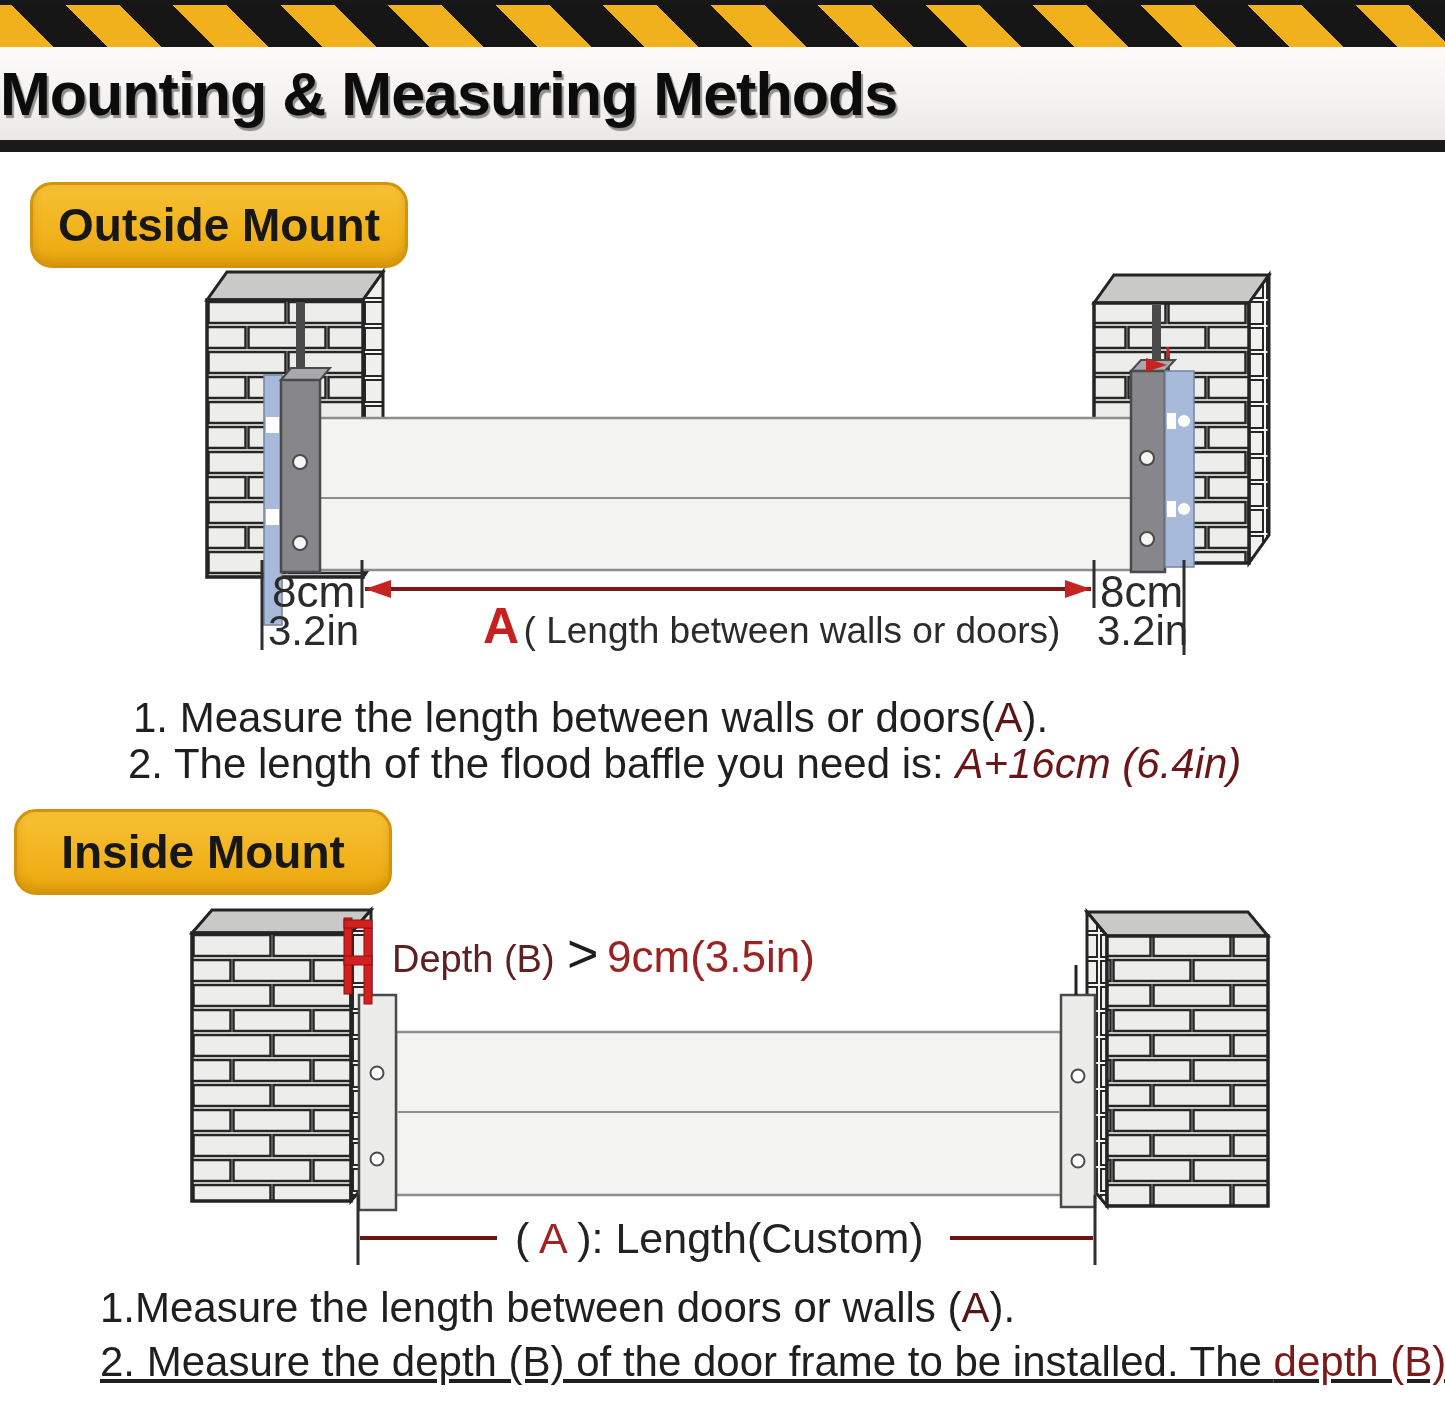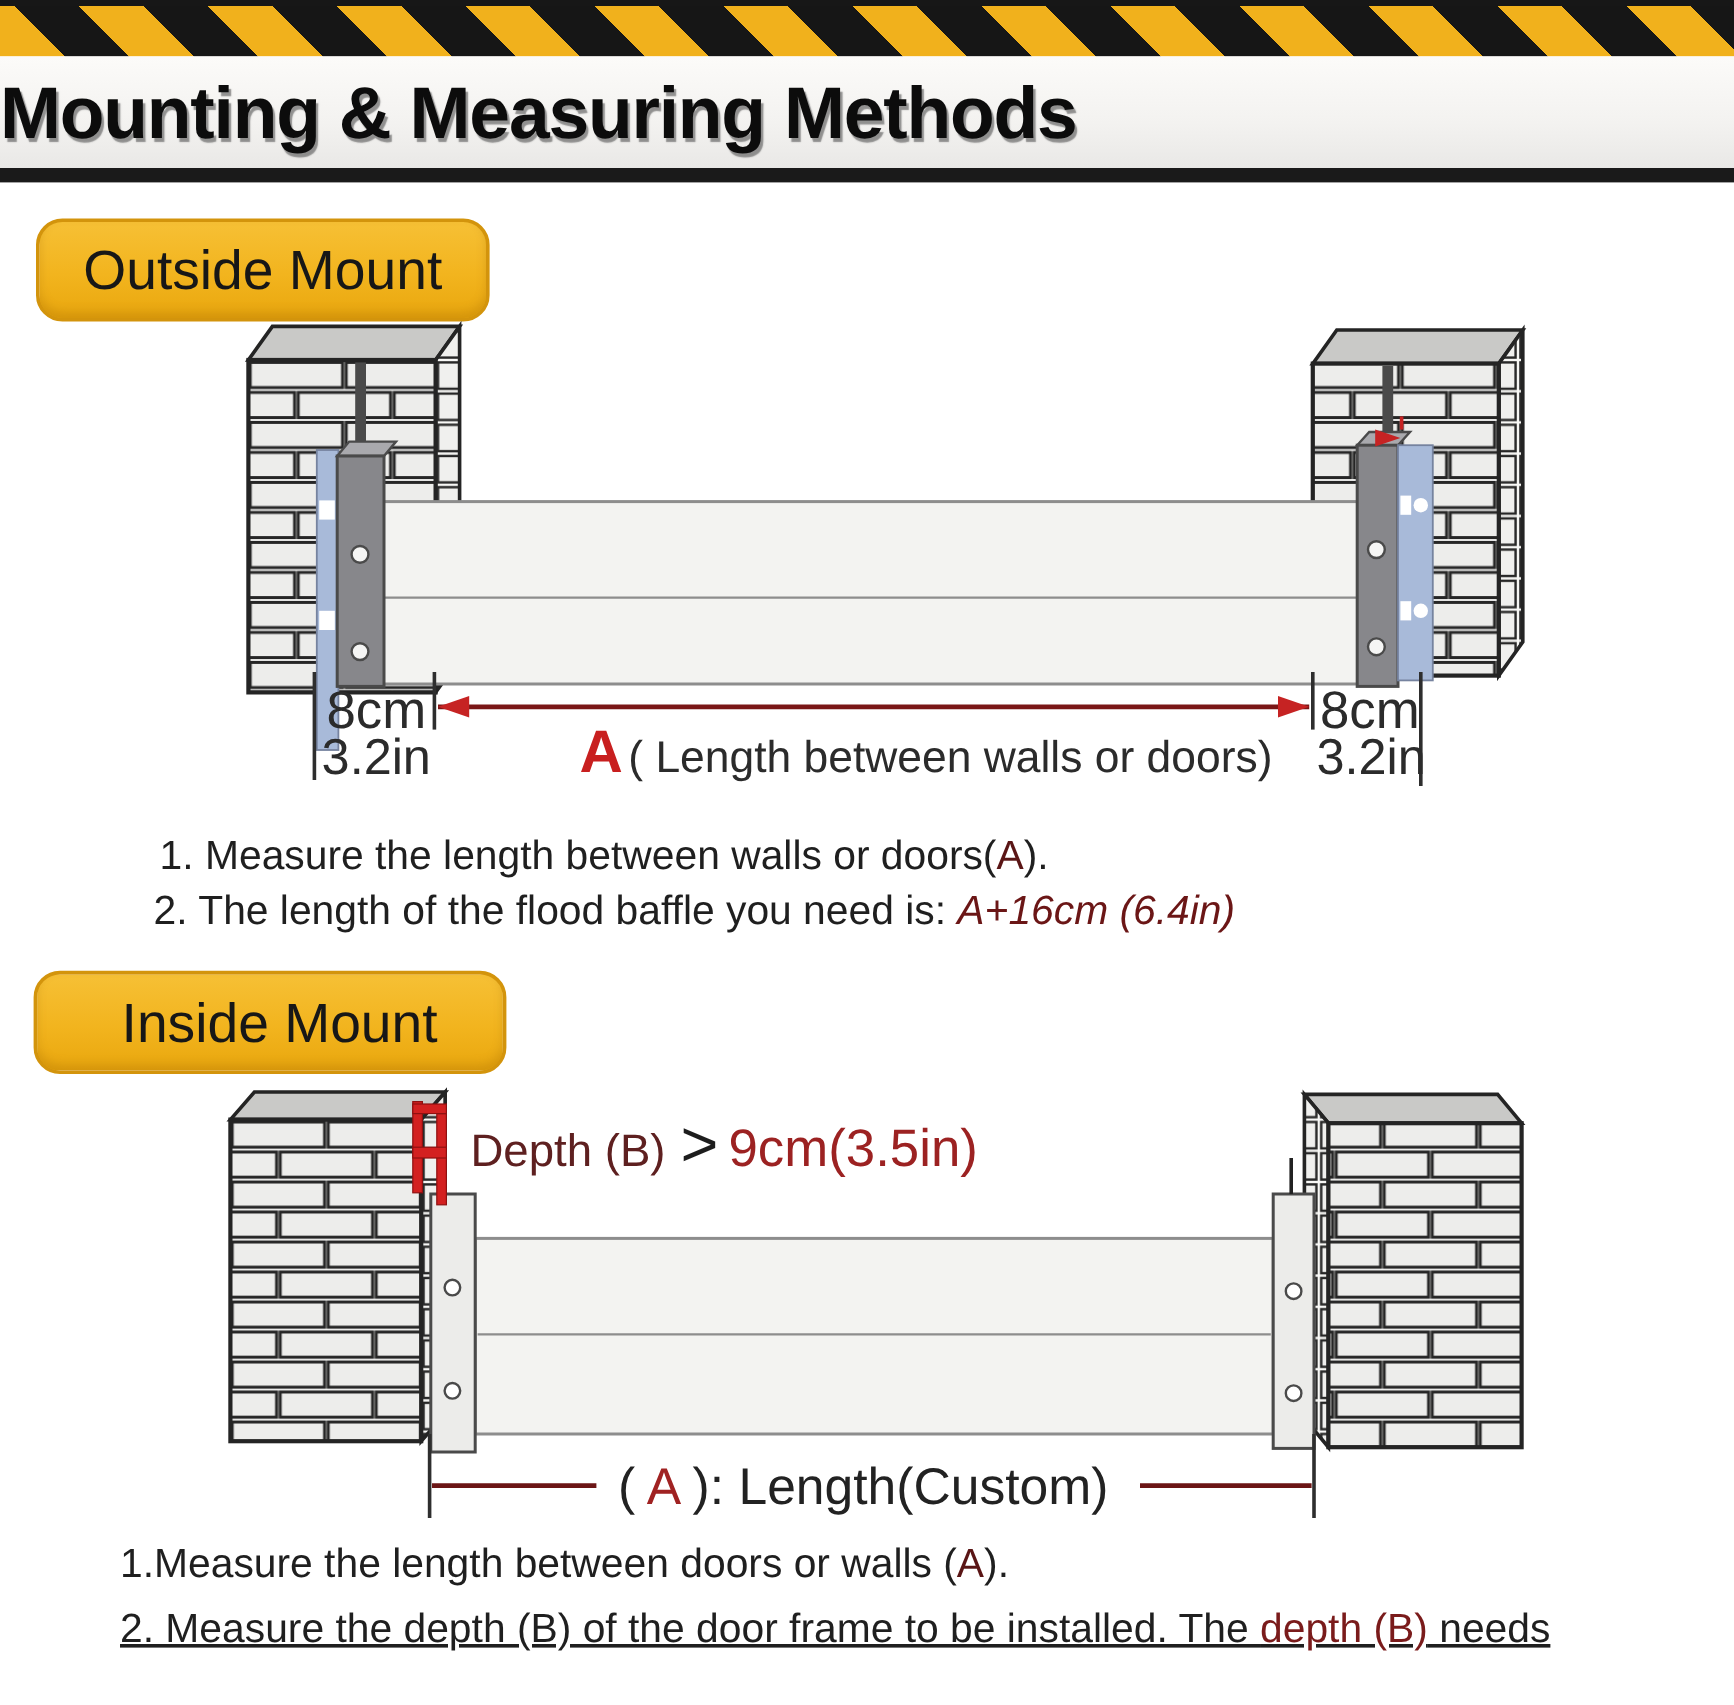--- a/index.html
+++ b/index.html
@@ -16,26 +16,26 @@
               display:flex;align-items:center;justify-content:flex-start;}
   .title-band span{font-size:61px;font-weight:bold;letter-spacing:-1px;color:#0c0c0c;
               text-shadow:2px 3px 1px rgba(90,90,90,0.65);}
   .black-bar{top:140px;left:0;width:1445px;height:12px;background:#1a1a1a;}
 
   
   .badge{display:flex;align-items:center;justify-content:center;
          background:linear-gradient(180deg,#f6c035 0%,#f2b41e 55%,#e9a70e 100%);
          border:3px solid #d3940c;border-radius:22px;
          box-shadow:inset 0 -5px 8px rgba(150,95,0,0.25);
-         font-size:46px;font-weight:normal;color:#171717;}
+         font-size:46px;font-weight:bold;color:#171717;}
   .badge-outside{left:30px;top:182px;width:372px;height:80px;}
-  .badge-inside{left:28px;top:809px;width:372px;height:80px;padding-left:16px;}
+  .badge-inside{left:14px;top:809px;width:372px;height:80px;}
 
   
-  .instr{position:absolute;font-size:34px;color:#1f1f1f;white-space:nowrap;}
+  .instr{position:absolute;font-size:42px;color:#1f1f1f;white-space:nowrap;}
   .acc-soft{color:#5a1515;}
   .acc-red{color:#6b1616;font-style:italic;}
   .acc-maroon{color:#7a1b1b;}
 
   svg text{font-family:"Liberation Sans", sans-serif;}
 </style>
 </head>
 <body>
 
 <div class="page">

